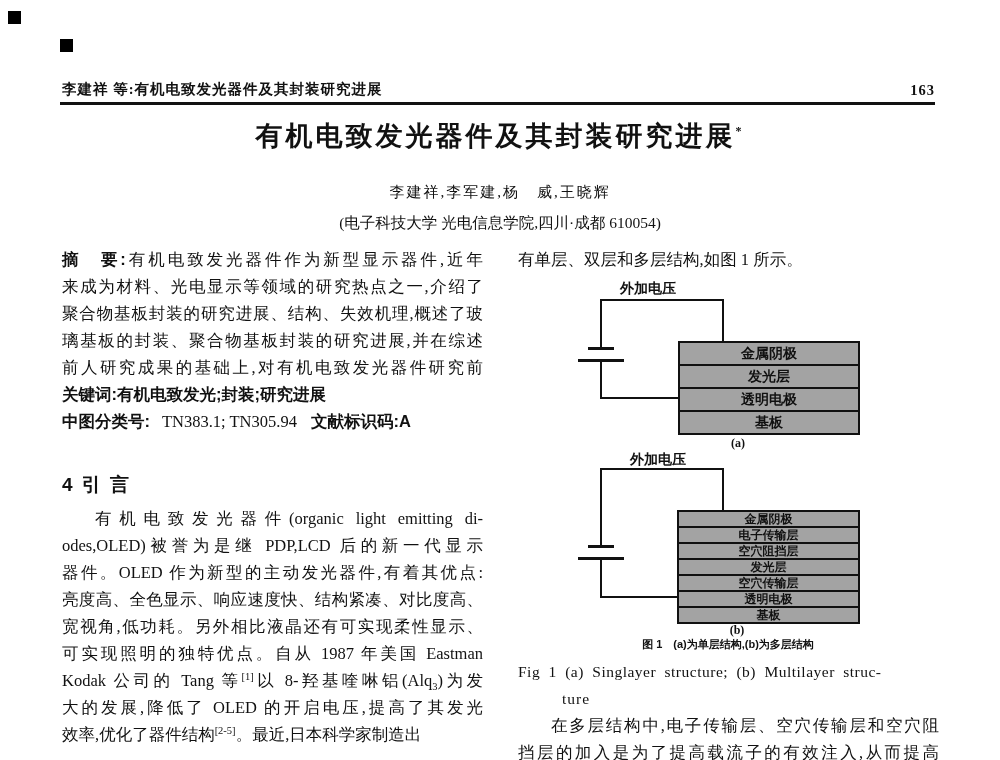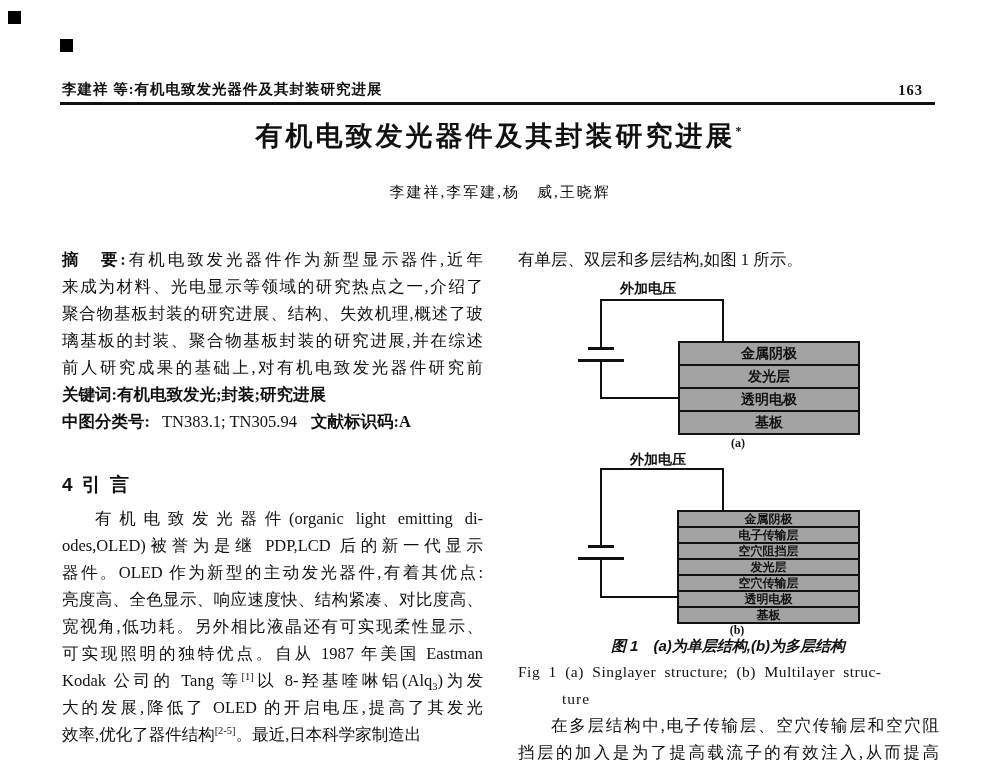--- a/index.html
+++ b/index.html
@@ -9,35 +9,35 @@
     font-family:"Liberation Serif","DejaVu Serif","DejaVu Sans",serif;
   }
   .hei{font-family:"Liberation Sans","DejaVu Sans",sans-serif;font-weight:bold;}
   .abs{position:absolute;}
   .mark{position:absolute;background:#000;}
   .mark1{left:8px;top:11px;width:13px;height:13px;}
   .mark2{left:60px;top:39px;width:13px;height:13px;}
 
   .running-head{position:absolute;left:62px;top:80px;width:873px;display:flex;justify-content:space-between;align-items:flex-end;}
   .running-title{font-size:14.5px;font-weight:bold;letter-spacing:1px;}
-  .page-num{font-size:14.5px;font-weight:bold;letter-spacing:1px;margin-right:12px;}
+  .page-num{font-size:14.5px;font-weight:bold;letter-spacing:1px;margin-right:0;}
   .head-rule{position:absolute;left:60px;top:102px;width:875px;height:3px;background:#111;}
 
   .paper-title{position:absolute;left:0;top:118px;width:1000px;text-align:center;
     font-size:27px;font-weight:bold;letter-spacing:3px;margin:0;}
   .paper-title sup{font-size:12px;}
   .authors{position:absolute;left:0;top:183px;width:1000px;text-align:center;
     font-size:15px;letter-spacing:2px;}
   .affiliation{position:absolute;left:0;top:213px;width:1000px;text-align:center;font-size:15.5px;}
 
   .col{position:absolute;width:421px;font-size:16.5px;}
   .left-col{left:62px;top:246px;}
   .ln{height:27px;line-height:27px;white-space:nowrap;overflow:visible;}
   .j{text-align:justify;text-align-last:justify;white-space:normal;}
-  .lbl{font-family:Liberation Serif, serif;font-weight:bold;}
+  .lbl{font-family:Liberation Sans, sans-serif;font-weight:bold;}
   .codes{margin-right:14px;}
   sup.ref{font-size:10.5px;vertical-align:super;line-height:0;}
   sub.chem{font-size:10.5px;vertical-align:sub;line-height:0;}
 
   .sec-head{position:absolute;left:62px;top:472px;font-size:19px;letter-spacing:2px;}
   .intro{left:62px;top:505px;}
   .indent2{text-indent:2em;}
 
   .right-first{position:absolute;left:518px;top:246px;width:420px;font-size:16.5px;line-height:27px;}
 
@@ -47,21 +47,21 @@
   .wire{position:absolute;background:#111;}
   .vlabel{position:absolute;font-size:14px;}
   .stack{position:absolute;border:2px solid #111;background:#a3a3a3;}
   .stack .layer{border-bottom:2px solid #111;display:flex;align-items:center;justify-content:center;
     font-family:"Liberation Sans","DejaVu Sans",sans-serif;font-weight:bold;}
   .stack .layer:last-child{border-bottom:none;}
   .stack-a .layer{height:21px;font-size:14px;}
   .stack-b .layer{height:14px;font-size:12px;}
   .subtag{position:absolute;font-size:12px;font-weight:bold;text-align:center;}
 
-  .fig-cap-cn{position:absolute;left:518px;top:637px;width:420px;text-align:center;font-size:15px;font-style:italic;}
+  .fig-cap-cn{position:absolute;left:518px;top:637px;width:420px;text-align:center;font-size:11px;}
   .fig-cap-en1{position:absolute;left:518px;top:663px;width:430px;font-size:15.5px;word-spacing:4px;letter-spacing:0.5px;}
   .fig-cap-en2{position:absolute;left:562px;top:690px;font-size:15.5px;letter-spacing:1px;}
   .right-para{left:518px;top:712px;}
 </style>
 </head>
 <body>
 
 <div class="page">
 
   <div class="mark mark1"></div>
@@ -69,20 +69,21 @@
 
   <div class="running-head">
     <span class="running-title">李建祥 等:有机电致发光器件及其封装研究进展</span>
     <span class="page-num">163</span>
   </div>
   <div class="head-rule"></div>
 
   <h1 class="paper-title"><span>有机电致发光器件及其封装研究进展</span><sup>*</sup></h1>
 
   <div class="authors">李建祥,李军建,杨　威,王晓辉</div>
+  <div class="affiliation">(电子科技大学 光电信息学院,四川·成都 610054)</div>
 
   <div class="col left-col">
     <div class="ln j"><span class="lbl">摘　要:</span><span>有机电致发光器件作为新型显示器件,近年</span></div>
     <div class="ln j">来成为材料、光电显示等领域的研究热点之一,介绍了</div>
     <div class="ln j">聚合物基板封装的研究进展、结构、失效机理,概述了玻</div>
     <div class="ln j">璃基板的封装、聚合物基板封装的研究进展,并在综述</div>
     <div class="ln j">前人研究成果的基础上,对有机电致发光器件研究前</div>
     <div class="ln"><span class="lbl">关键词:</span><span class="lbl" style="margin-left:0;">有机电致发光;封装;研究进展</span></div>
     <div class="ln"><span class="lbl">中图分类号:</span><span class="codes" style="margin-left:12px;">TN383.1; TN305.94</span><span class="lbl">文献标识码:A</span></div>
   </div>

